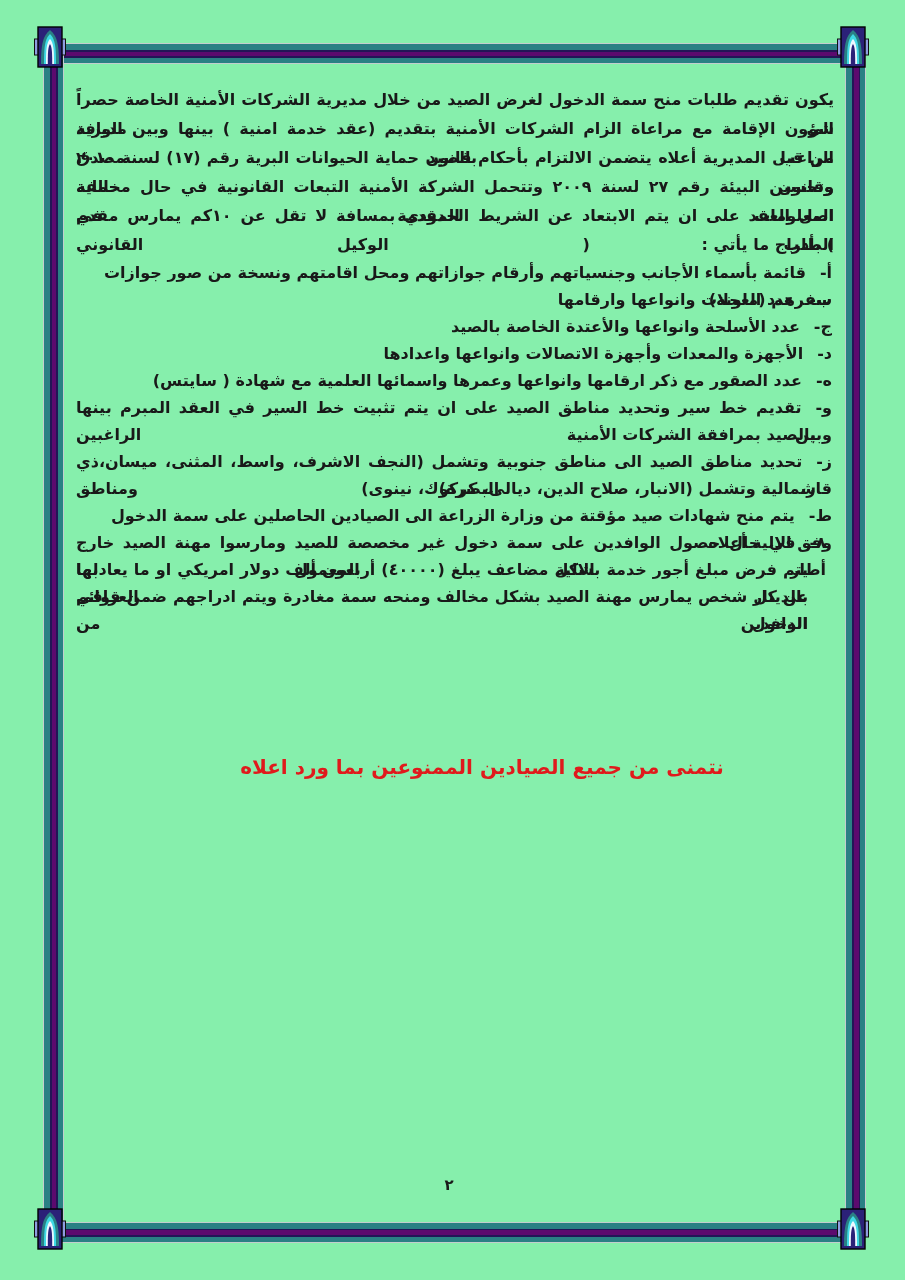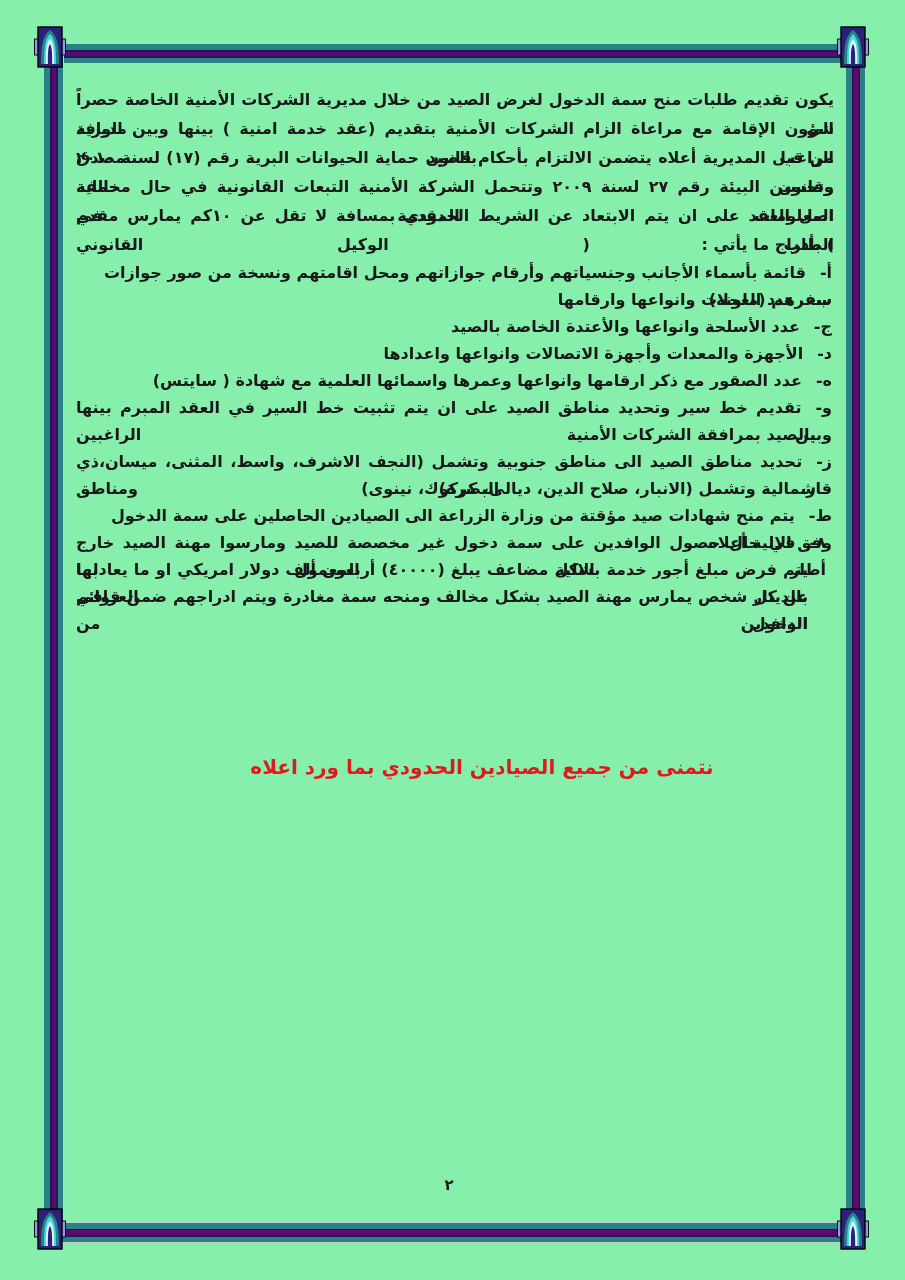--- a/index.html
+++ b/index.html
@@ -170,17 +170,17 @@
         </div>
         <div class="item item-flush">
           <div class="line stretch"><span class="marker">٨-</span>في حال حصول الوافدين على سمة دخول غير مخصصة للصيد ومارسوا مهنة الصيد خارج أطار الالية المعمول بها</div>
           <div class="line stretch cont">يتم فرض مبلغ أجور خدمة بشكل مضاعف يبلغ (٤٠٠٠٠) أربعون ألف دولار امريكي او ما يعادلها بالدينار العراقي</div>
           <div class="line stretch cont">عن كل شخص يمارس مهنة الصيد بشكل مخالف ومنحه سمة مغادرة ويتم ادراجهم ضمن قوائم الوافدين من</div>
           <div class="line cont">الدخول</div>
         </div>
       </div>
   </div>
 
-  <div class="closing-note">نتمنى من جميع الصيادين الحدودي بما ورد اعلاه</div>
+  <div class="closing-note">نتمنى من جميع الصيادين الممنوعين بما ورد اعلاه</div>
 
   <div class="page-number">٢</div>
 
 </div>
 
 </body></html>

